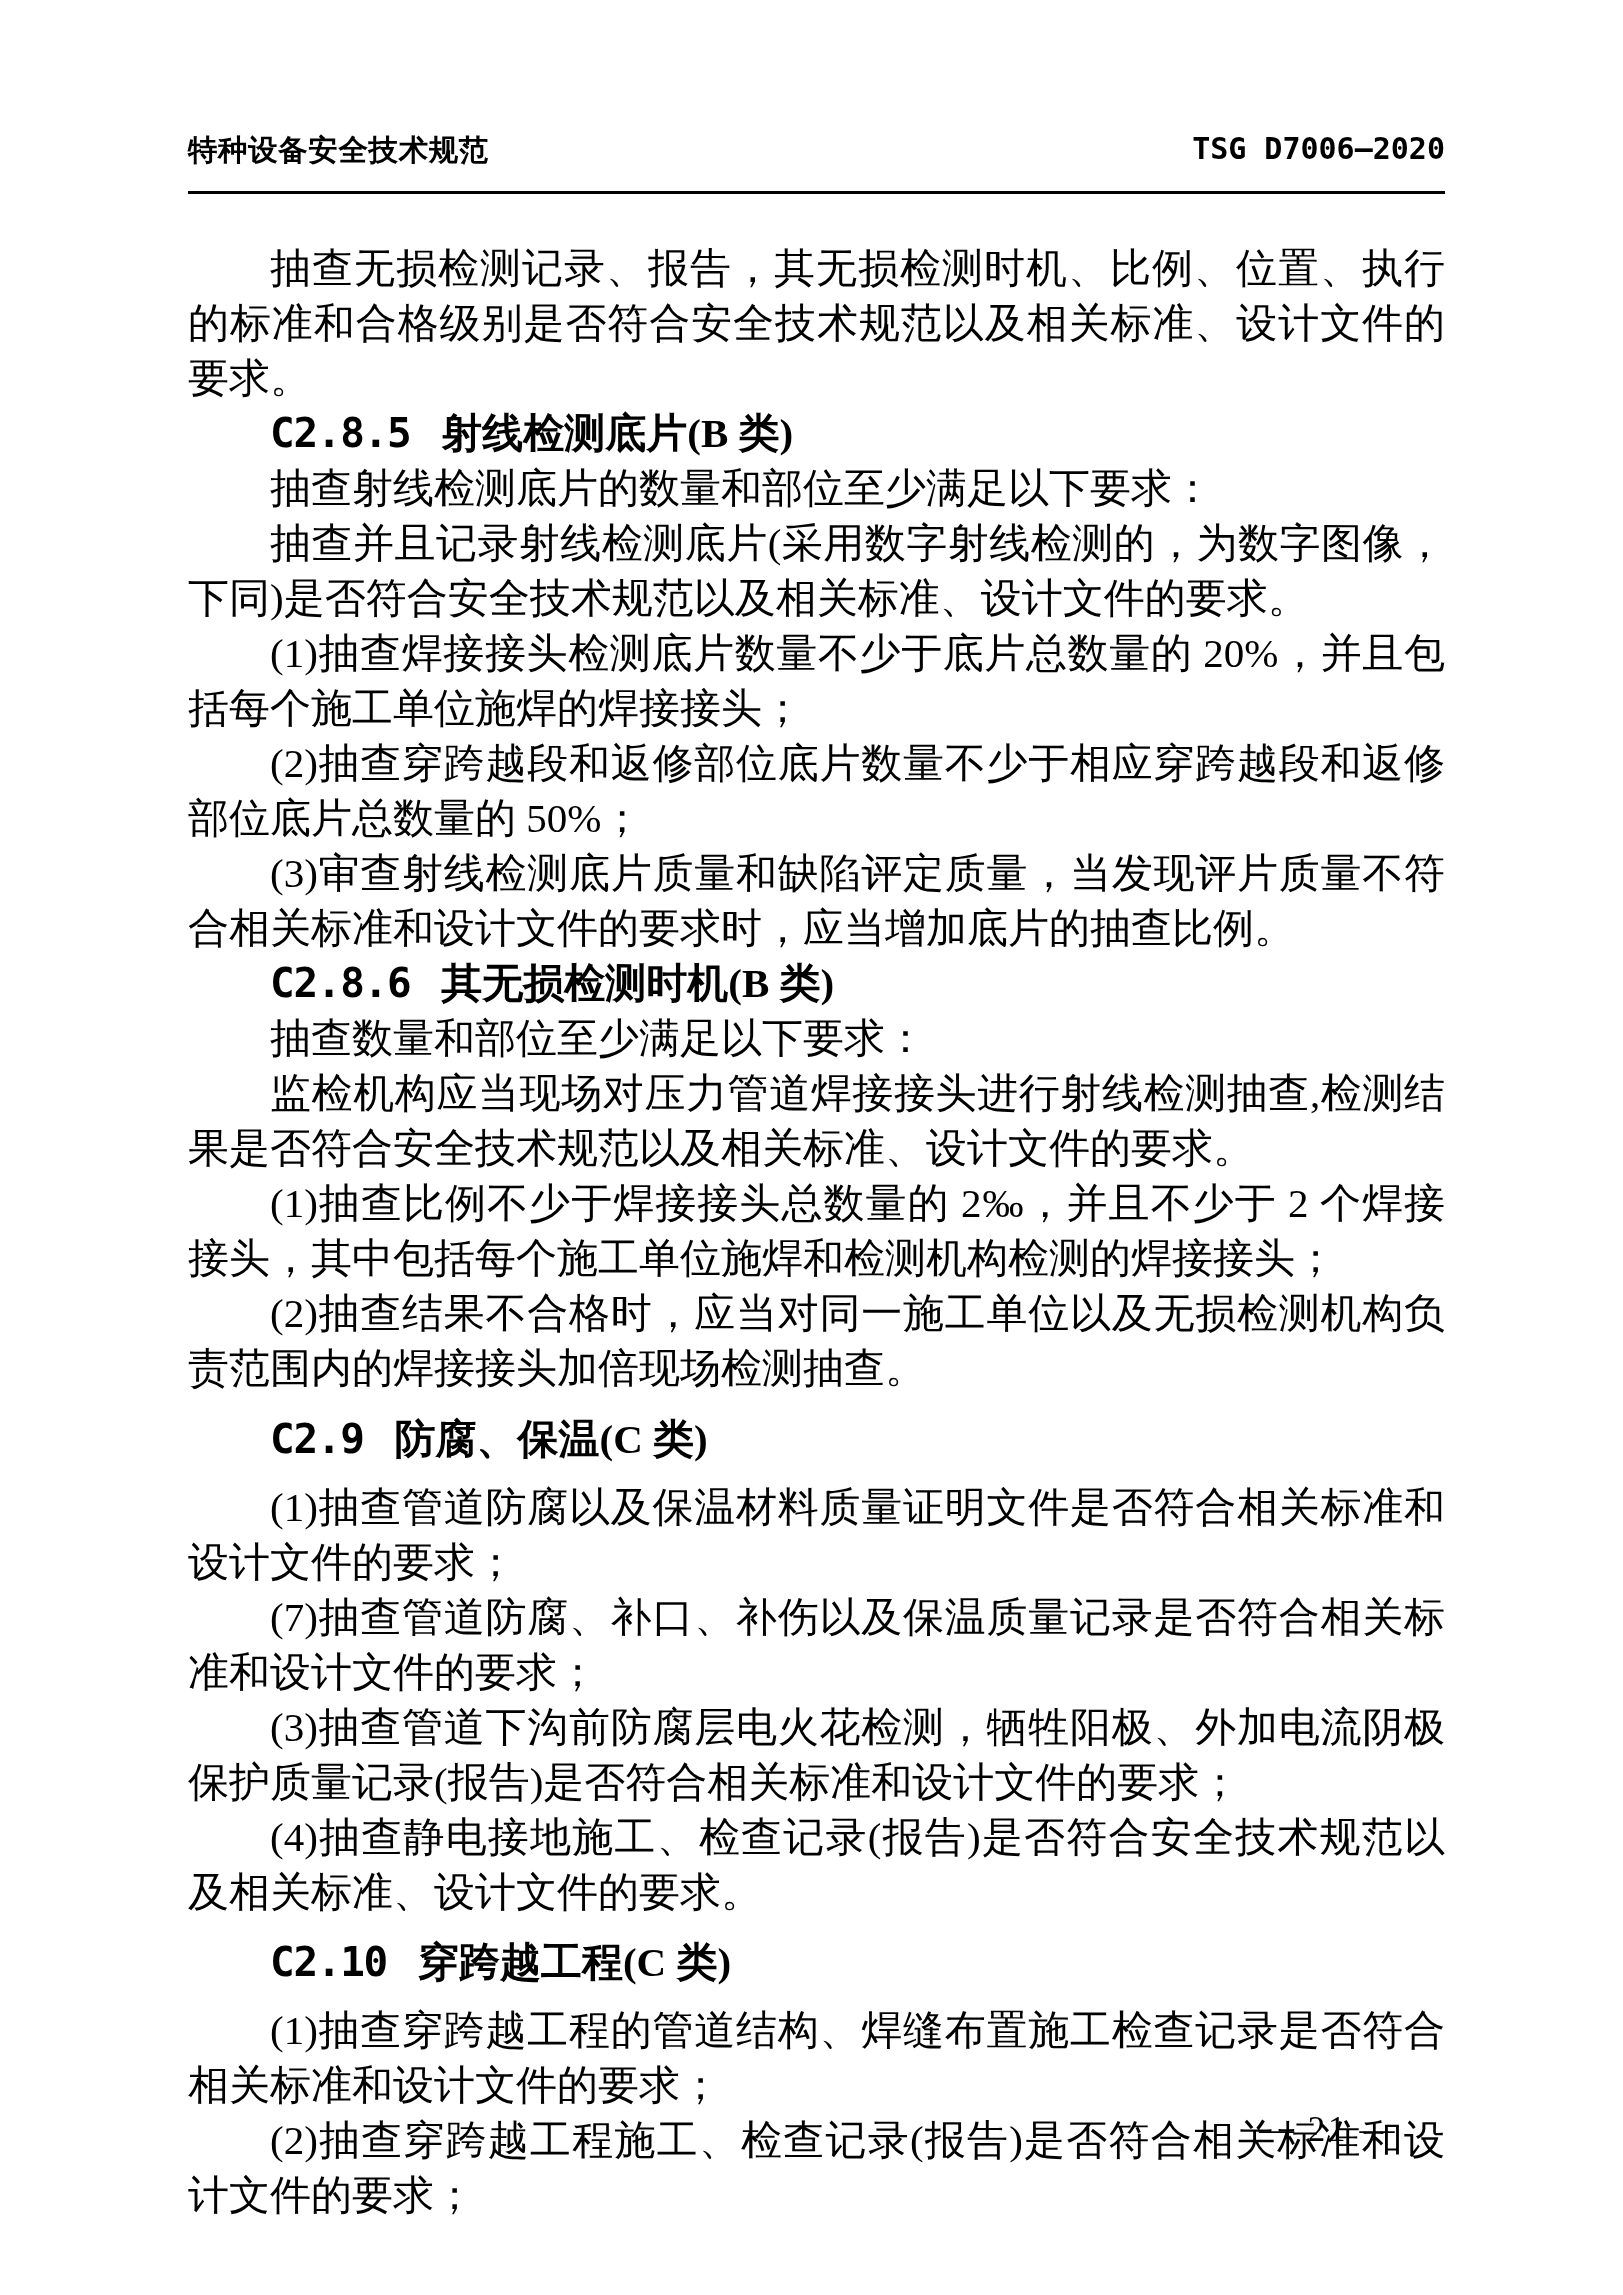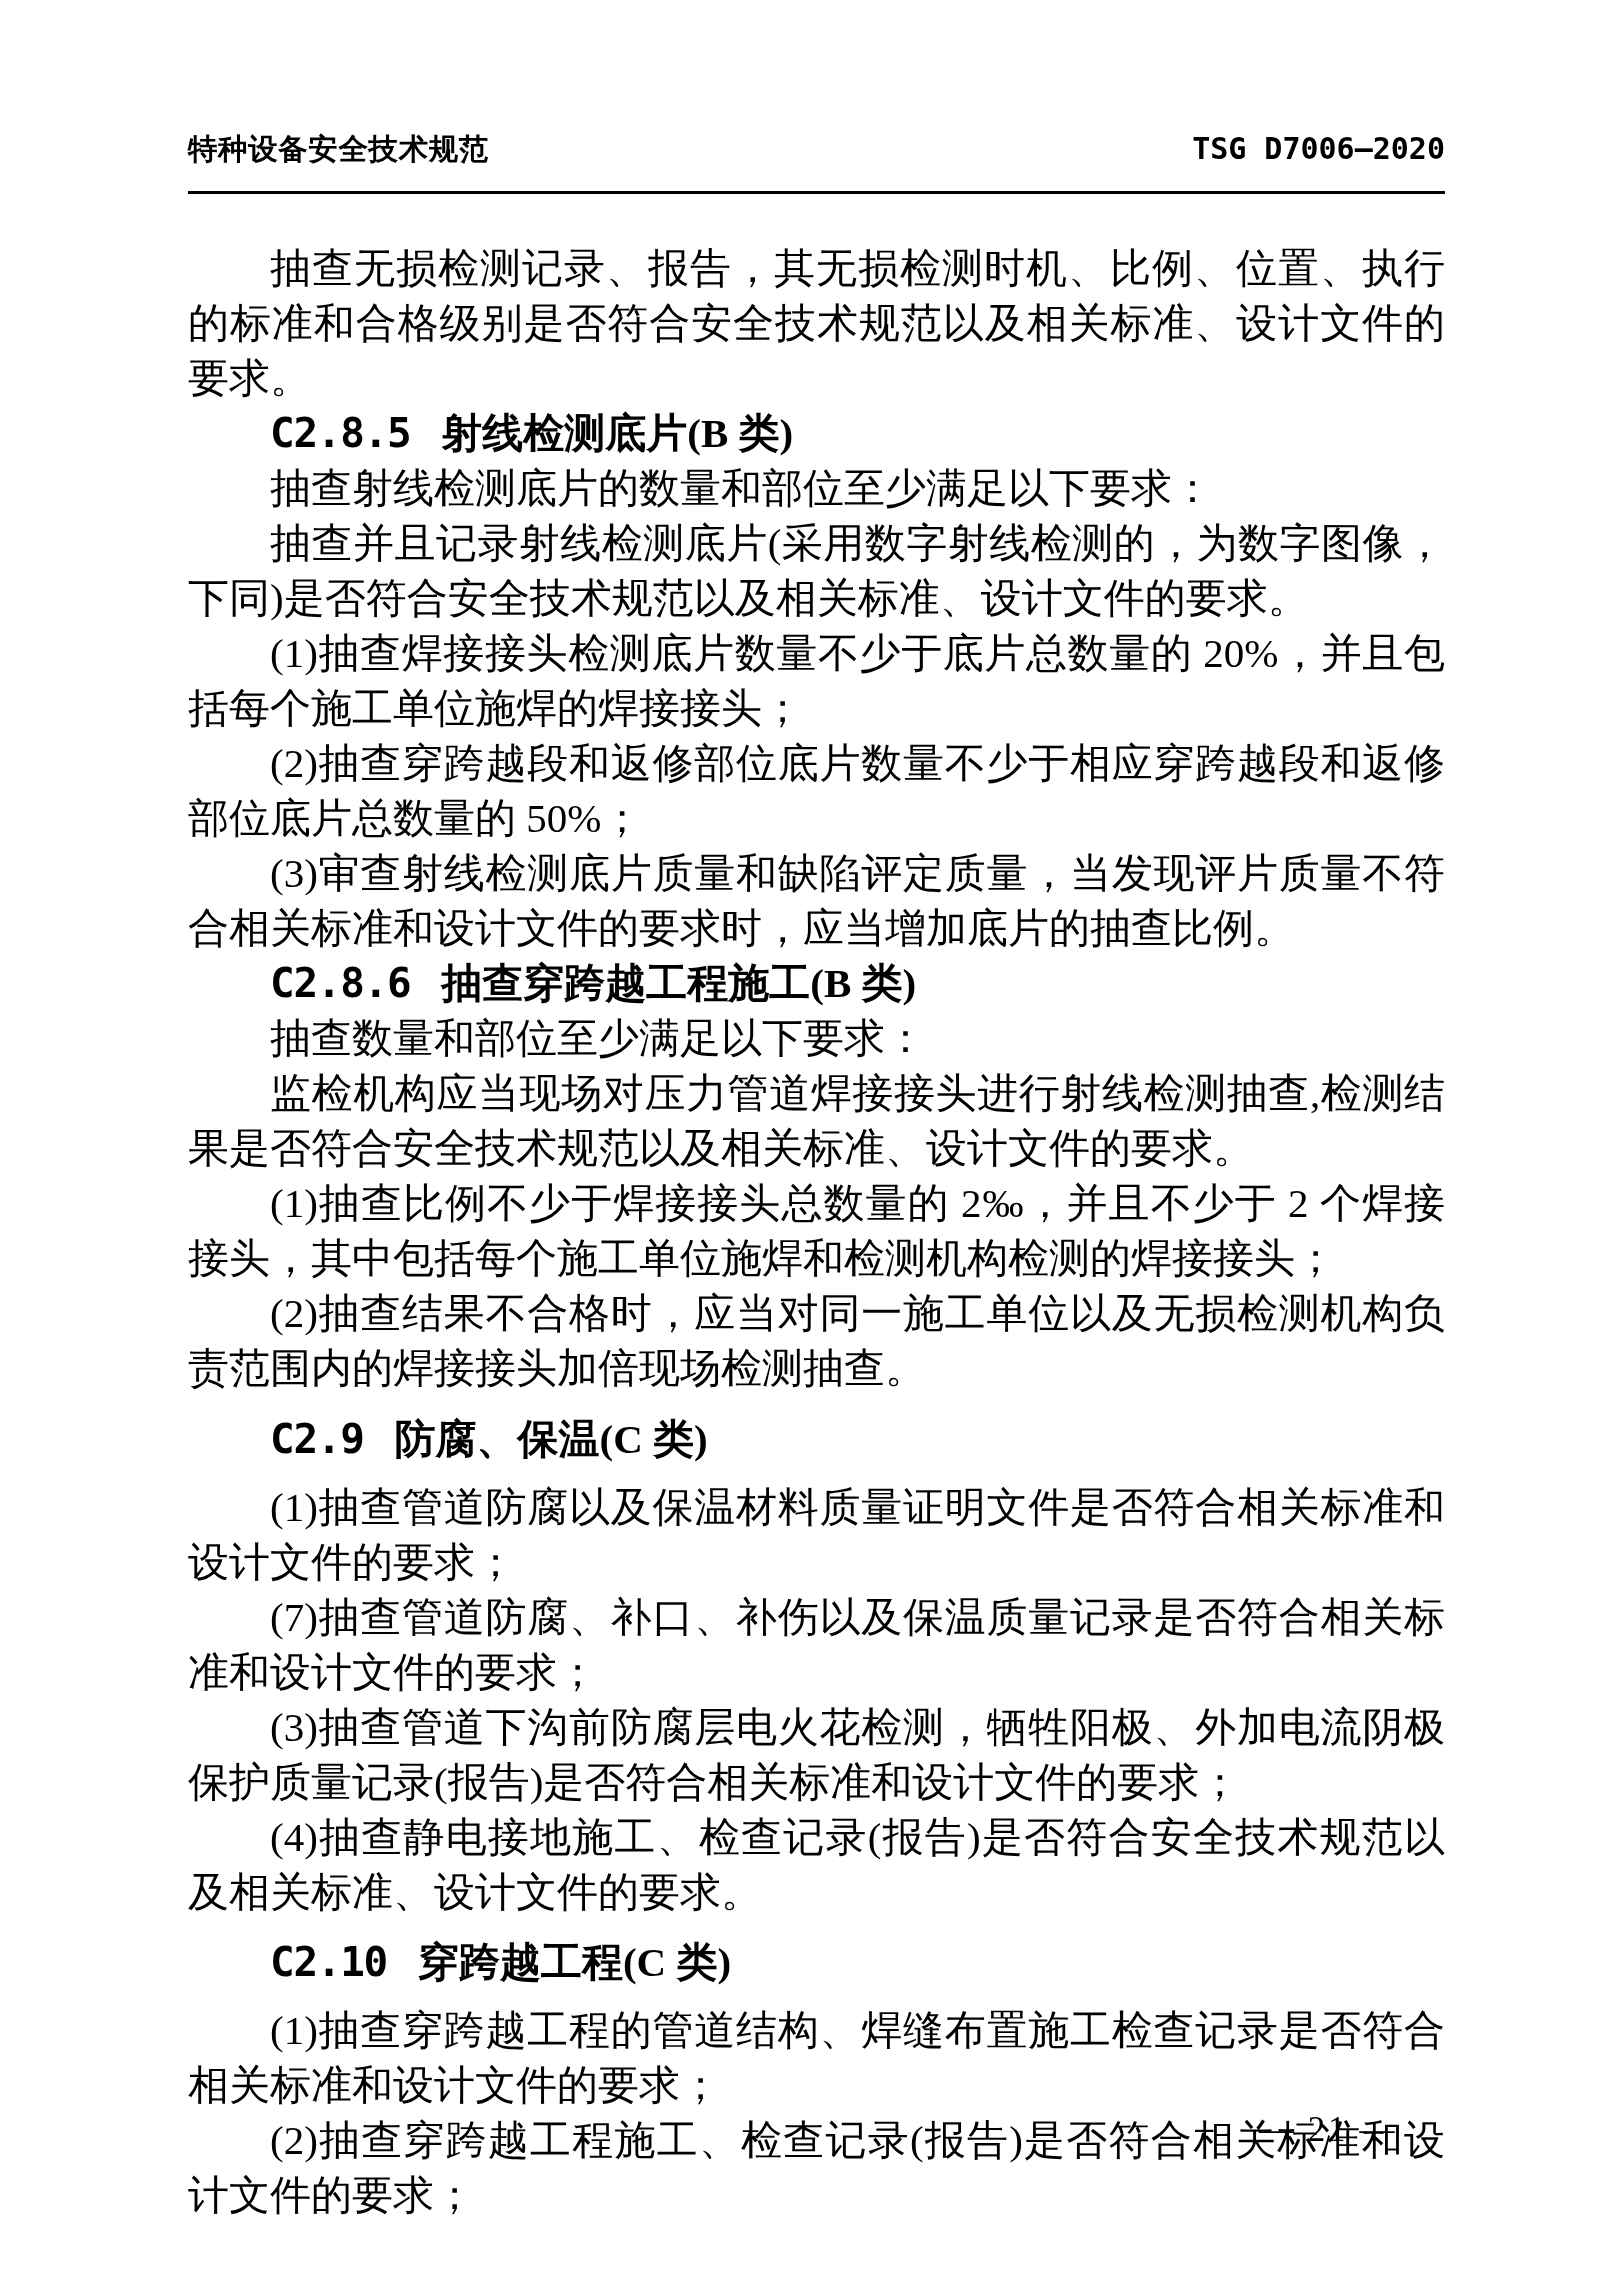--- a/index.html
+++ b/index.html
@@ -13,21 +13,21 @@
     position: relative;
     overflow: hidden;
   }
   .page-header {
     position: absolute;
     top: 134px;
     left: 188px;
     right: 178px;
     display: flex;
     justify-content: space-between;
-    align-items: center;
+    align-items: flex-end;
   }
   .header-left {
     font-family: "Liberation Sans", "DejaVu Sans", sans-serif;
     font-weight: bold;
     font-size: 29.4px;
     line-height: 1;
     letter-spacing: 0.7px;
   }
   .header-right {
     font-family: "DejaVu Sans Mono", "Liberation Mono", monospace;
@@ -95,21 +95,21 @@
 <div class="header-rule"></div>
 
 <main class="doc-content">
     <p class="para">抽查无损检测记录、报告，其无损检测时机、比例、位置、执行的标准和合格级别是否符合安全技术规范以及相关标准、设计文件的要求。</p>
     <p class="heading"><span class="clause-num">C2.8.5</span><span class="clause-title">射线检测底片(B 类)</span></p>
     <p class="para">抽查射线检测底片的数量和部位至少满足以下要求：</p>
     <p class="para">抽查并且记录射线检测底片(采用数字射线检测的，为数字图像，下同)是否符合安全技术规范以及相关标准、设计文件的要求。</p>
     <p class="para">(1)抽查焊接接头检测底片数量不少于底片总数量的 20%，并且包括每个施工单位施焊的焊接接头；</p>
     <p class="para">(2)抽查穿跨越段和返修部位底片数量不少于相应穿跨越段和返修部位底片总数量的 50%；</p>
     <p class="para">(3)审查射线检测底片质量和缺陷评定质量，当发现评片质量不符合相关标准和设计文件的要求时，应当增加底片的抽查比例。</p>
-    <p class="heading"><span class="clause-num">C2.8.6</span><span class="clause-title">抽查穿跨越工程施工(B 类)</span></p>
+    <p class="heading"><span class="clause-num">C2.8.6</span><span class="clause-title">其无损检测时机(B 类)</span></p>
     <p class="para">抽查数量和部位至少满足以下要求：</p>
     <p class="para">监检机构应当现场对压力管道焊接接头进行射线检测抽查,检测结果是否符合安全技术规范以及相关标准、设计文件的要求。</p>
     <p class="para">(1)抽查比例不少于焊接接头总数量的 2‰，并且不少于 2 个焊接接头，其中包括每个施工单位施焊和检测机构检测的焊接接头；</p>
     <p class="para">(2)抽查结果不合格时，应当对同一施工单位以及无损检测机构负责范围内的焊接接头加倍现场检测抽查。</p>
     <p class="heading heading-spaced"><span class="clause-num">C2.9</span><span class="clause-title">防腐、保温(C 类)</span></p>
     <p class="para">(1)抽查管道防腐以及保温材料质量证明文件是否符合相关标准和设计文件的要求；</p>
     <p class="para">(7)抽查管道防腐、补口、补伤以及保温质量记录是否符合相关标准和设计文件的要求；</p>
     <p class="para">(3)抽查管道下沟前防腐层电火花检测，牺牲阳极、外加电流阴极保护质量记录(报告)是否符合相关标准和设计文件的要求；</p>
     <p class="para">(4)抽查静电接地施工、检查记录(报告)是否符合安全技术规范以及相关标准、设计文件的要求。</p>
     <p class="heading heading-spaced"><span class="clause-num">C2.10</span><span class="clause-title">穿跨越工程(C 类)</span></p>

